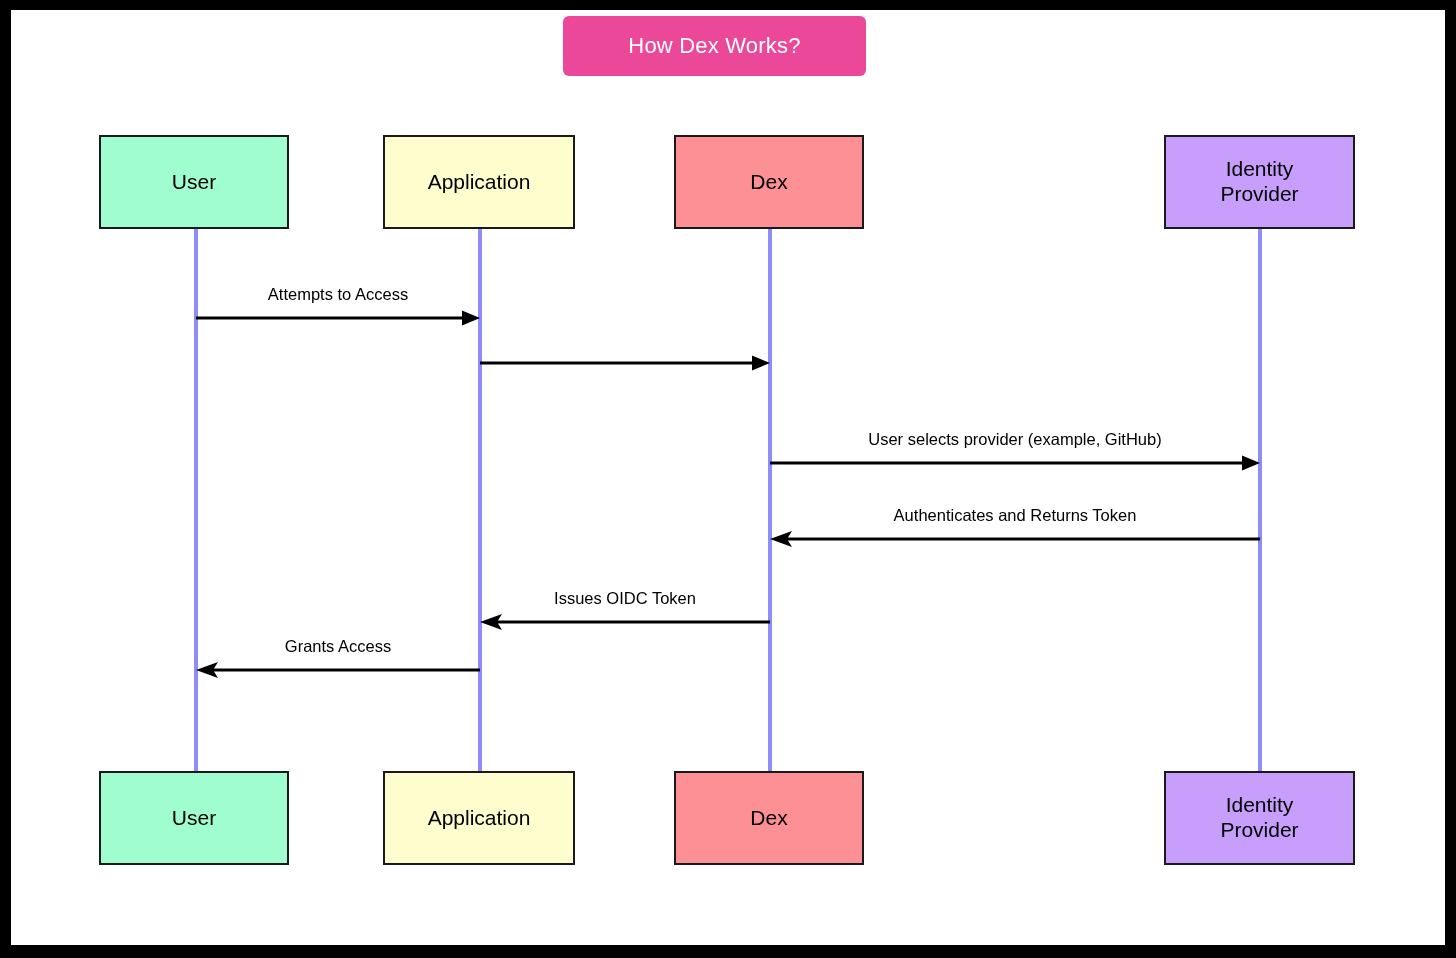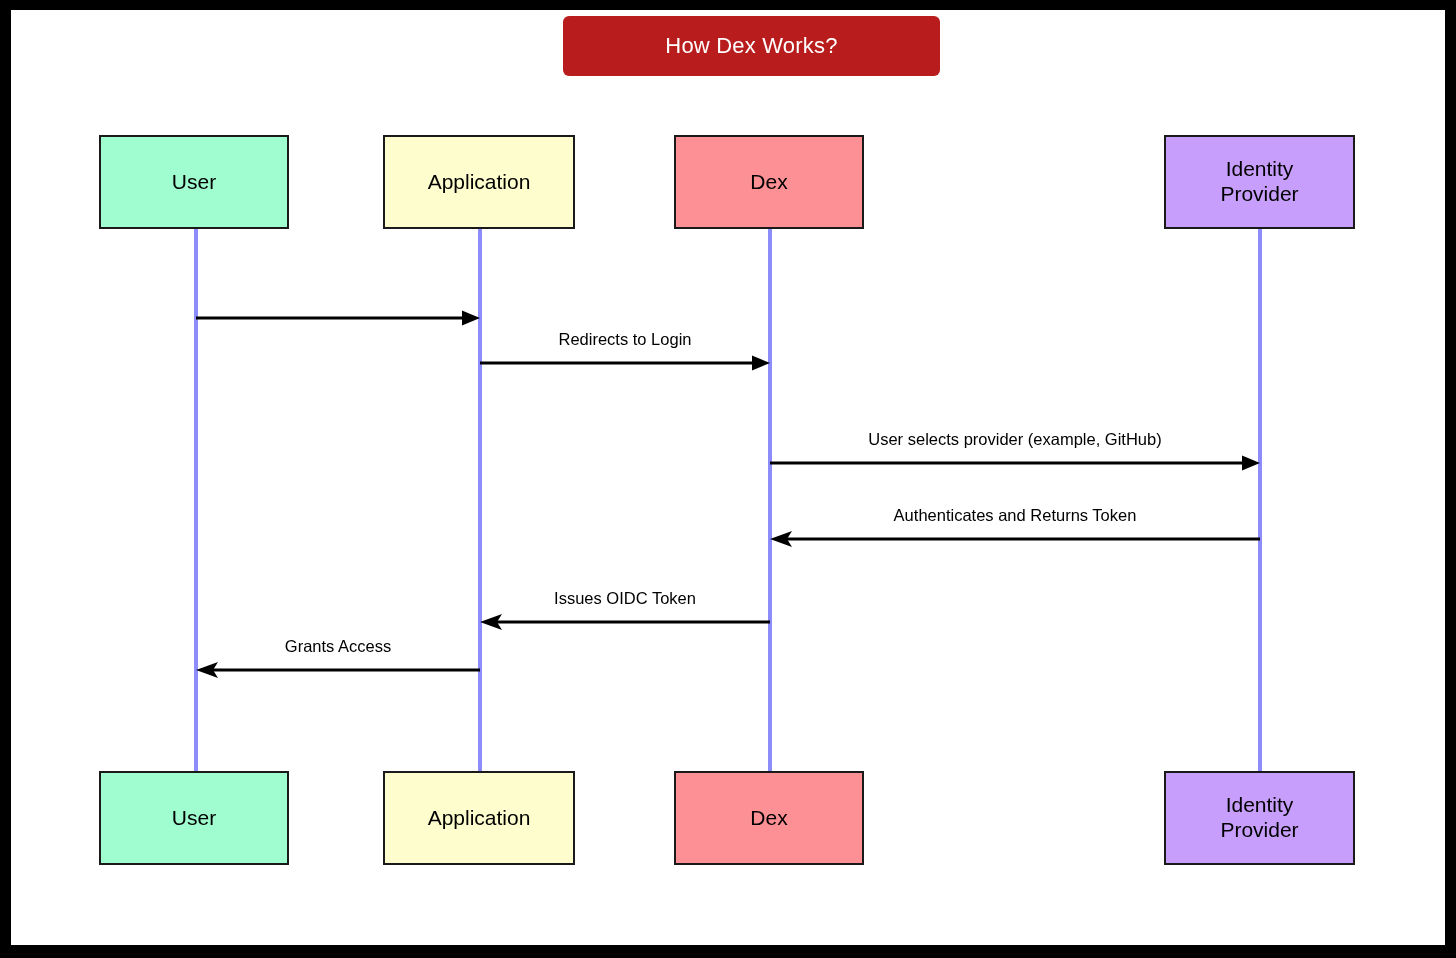--- a/index.html
+++ b/index.html
@@ -33,23 +33,23 @@
     height: 935px;
     background: #ffffff;
     overflow: hidden;
   }
 
   
   #title-banner {
     position: absolute;
     left: 552px;
     top: 6px;
-    width: 377px;
+    width: 303px;
     height: 60px;
-    background: #b91c1c;
+    background: #ec4899;
     border-radius: 6px;
     display: flex;
     align-items: center;
     justify-content: center;
   }
   #title-banner .title-text {
     color: #ffffff;
     font-size: 22px;
     font-family: "Liberation Sans", sans-serif;
     letter-spacing: 0.2px;
@@ -128,30 +128,30 @@
     </div>
     <div class="participant-box" style="left:663px; top:125px; width:190px; height:94px; background:#FC9094;">
       <span class="plabel">Dex</span>
     </div>
     <div class="participant-box" style="left:1153px; top:125px; width:191px; height:94px; background:#C79EFB;">
       <span class="plabel">Identity
 Provider</span>
     </div>
 
     <div class="message" style="left:185px; top:274px; width:284px;">
+      <div class="msg-label">Attempts to Access</div>
       <div class="msg-line">
         <svg viewBox="0 0 284 24" preserveAspectRatio="none">
           <line x1="0" y1="12" x2="272" y2="12" stroke="#000000" stroke-width="3"></line>
           <polygon points="284,12 266,4.5 266,19.5" fill="#000000"></polygon>
         </svg>
       </div>
     </div>
 
     <div class="message" style="left:469px; top:319px; width:290px;">
-      <div class="msg-label">Redirects to Login</div>
       <div class="msg-line">
         <svg viewBox="0 0 290 24" preserveAspectRatio="none">
           <line x1="0" y1="12" x2="278" y2="12" stroke="#000000" stroke-width="3"></line>
           <polygon points="290,12 272,4.5 272,19.5" fill="#000000"></polygon>
         </svg>
       </div>
     </div>
 
     <div class="message" style="left:759px; top:495px; width:490px;">
       <div class="msg-label">Authenticates and Returns Token</div>

